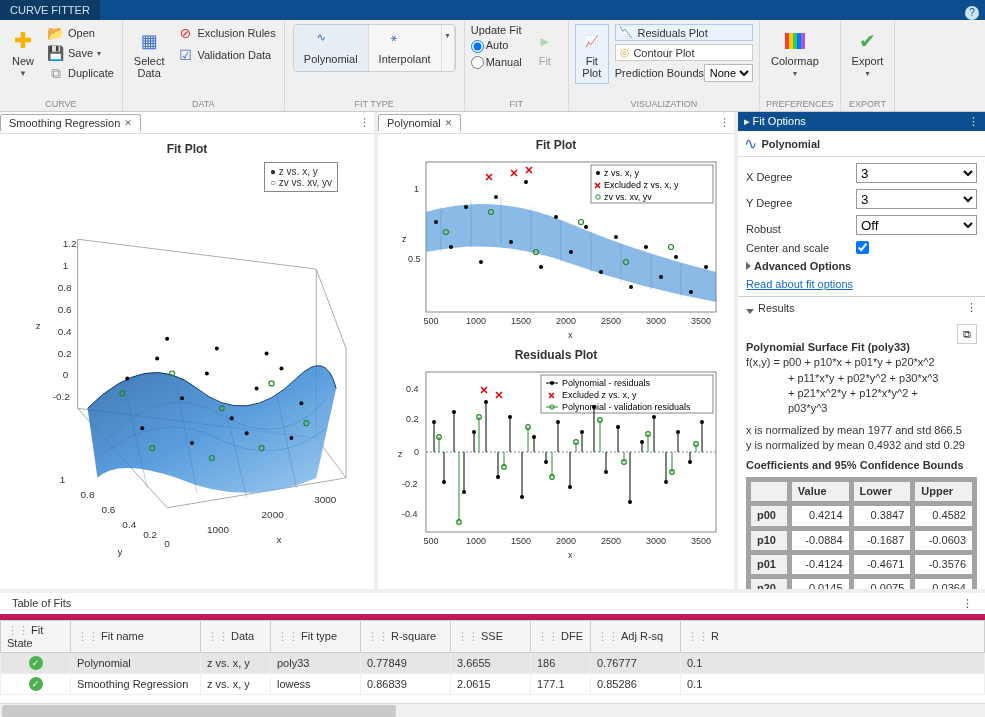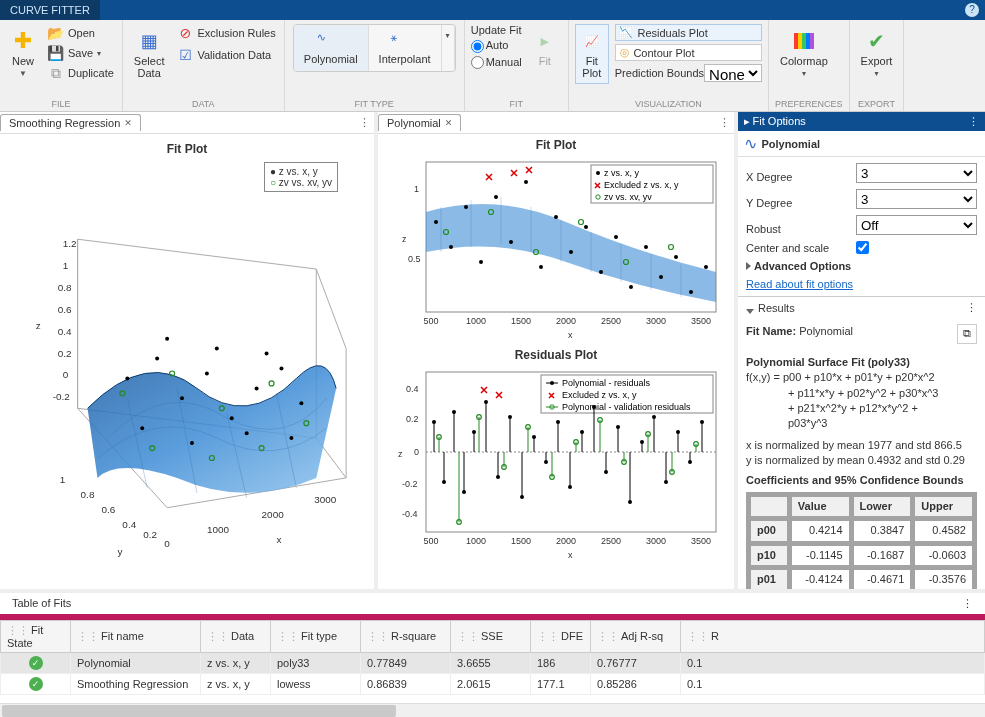--- a/index.html
+++ b/index.html
@@ -1,36 +1,36 @@
 <!DOCTYPE html>
 <html><head>
 <meta charset="utf-8">
 <style>
   * { box-sizing: border-box; margin: 0; padding: 0; }
   body { font-family: "Segoe UI", Arial, sans-serif; font-size: 11px; color: #333; background: #fff; width: 985px; height: 717px; overflow: hidden; display: flex; flex-direction: column; }
   
   
-  .titlebar { background: #0c4e8f; height: 20px; display: flex; align-items: center; justify-content: space-between; }
+  .titlebar { background: #0c4e8f; height: 20px; display: flex; align-items: flex-end; justify-content: space-between; }
   .tab-title { background: #0e3a66; color: #cde4f5; padding: 3px 10px; font-size: 11px; height: 20px; display: flex; align-items: center; }
   .help-circ { background: #cde4f5; color: #0c4e8f; border-radius: 50%; width: 14px; height: 14px; font-size: 10px; text-align: center; line-height: 14px; margin-right: 6px; }
   
   
   .ribbon { background: #f0f0f0; border-bottom: 1px solid #ccc; display: flex; height: 92px; }
   .ribbon-sec { border-right: 1px solid #d8d8d8; display: flex; flex-direction: column; justify-content: space-between; padding: 4px 6px 0 6px; }
   .sec-label { text-align: center; color: #8a8a8a; font-size: 9px; padding: 2px 0; }
   .ribbon-row { display: flex; gap: 6px; align-items: flex-start; }
   .vbtn { display: flex; flex-direction: column; align-items: center; gap: 2px; padding: 4px 4px; cursor: pointer; border: 1px solid transparent; }
   .vbtn .ico { width: 24px; height: 24px; display: flex; align-items: center; justify-content: center; }
   .small-row { display: flex; align-items: center; gap: 4px; cursor: pointer; padding: 1px 2px; }
   .small-row .ico { width: 16px; height: 16px; display: flex; align-items: center; justify-content: center; font-size: 14px; }
   .fit-type-group { display: flex; border: 1px solid #ccc; border-radius: 4px; background: #f6f6f6; overflow: hidden; }
   .fit-type-btn { display: flex; flex-direction: column; align-items: center; padding: 6px 10px; cursor: pointer; border-right: 1px solid #ddd; }
   .fit-type-btn.sel { background: #e8eef5; }
   .fit-type-btn .ico { width: 28px; height: 22px; }
-  .ribbon select { font-size: 15px; border: 1px solid #bbb; background: #fff; height: 18px; }
+  .ribbon select { font-size: 11px; border: 1px solid #bbb; background: #fff; height: 18px; text-align: right; }
   .visopt { display: flex; align-items: center; gap: 4px; border: 1px solid #ccc; background: #fff; padding: 1px 4px; cursor: pointer; }
   .dropdown-arrow { font-size: 8px; color: #555; }
   
   
   .workspace { flex: 1; display: flex; overflow: hidden; }
   .left-pane { width: 378px; display: flex; flex-direction: column; border-right: 4px solid #eee; }
   .mid-pane { width: 360px; display: flex; flex-direction: column; border-right: 4px solid #eee; }
   .right-pane { flex: 1; display: flex; flex-direction: column; }
   
   .tabhdr { display: flex; align-items: center; height: 22px; background: #fff; border-bottom: 1px solid #ddd; }
@@ -102,21 +102,21 @@
           <span class="ico" style="color:#3b6fcf">💾</span>
           <span>Save</span>
           <span class="dropdown-arrow">▾</span>
         </div>
         <div class="small-row">
           <span class="ico" style="color:#999">⧉</span>
           <span>Duplicate</span>
         </div>
       </div>
     </div>
-    <div class="sec-label">FILE</div>
+    <div class="sec-label">CURVE</div>
   </div>
 
   <div class="ribbon-sec">
     <div class="ribbon-row">
       <div class="vbtn">
         <span class="ico" style="color:#3b6fcf;font-size:18px">▦</span>
         <span style="white-space:pre-line;text-align:center">Select
 Data</span>
       </div>
       <div style="display:flex;flex-direction:column;gap:4px">
@@ -573,21 +573,20 @@
 
       <div class="res-hdr">
         <span class="chev"></span>
           <span>Results</span>
         <span style="margin-left:auto">⋮</span>
       </div>
       <div class="res-body">
         <div class="copy-btn">
           <span>⧉</span>
         </div>
-        <div><b>Fit Name:</b> <span>Polynomial</span></div>
         <br>
         <div><b>Polynomial Surface Fit (poly33)</b></div>
         <div>f(x,y) = p00 + p10*x + p01*y + p20*x^2</div>
         <div style="padding-left:42px">+ p11*x*y + p02*y^2 + p30*x^3</div>
         <div style="padding-left:42px">+ p21*x^2*y + p12*x*y^2 +</div>
         <div style="padding-left:42px">p03*y^3</div>
         <div style="margin-top:6px">x is normalized by mean 1977 and std 866.5</div>
         <div>y is normalized by mean 0.4932 and std 0.29</div>
         <div style="margin-top:4px"><b>Coefficients and 95% Confidence Bounds</b></div>
         <table class="coef-tbl">
@@ -599,21 +598,21 @@
                 <th>Upper</th>
               </tr>
           <tr>
                 <th>p00</th>
                 <td class="num">0.4214</td>
                 <td class="num">0.3847</td>
                 <td class="num">0.4582</td>
               </tr>
           <tr>
                 <th>p10</th>
-                <td class="num">-0.1145</td>
+                <td class="num">-0.0884</td>
                 <td class="num">-0.1687</td>
                 <td class="num">-0.0603</td>
               </tr>
           <tr>
                 <th>p01</th>
                 <td class="num">-0.4124</td>
                 <td class="num">-0.4671</td>
                 <td class="num">-0.3576</td>
               </tr>
           <tr>

